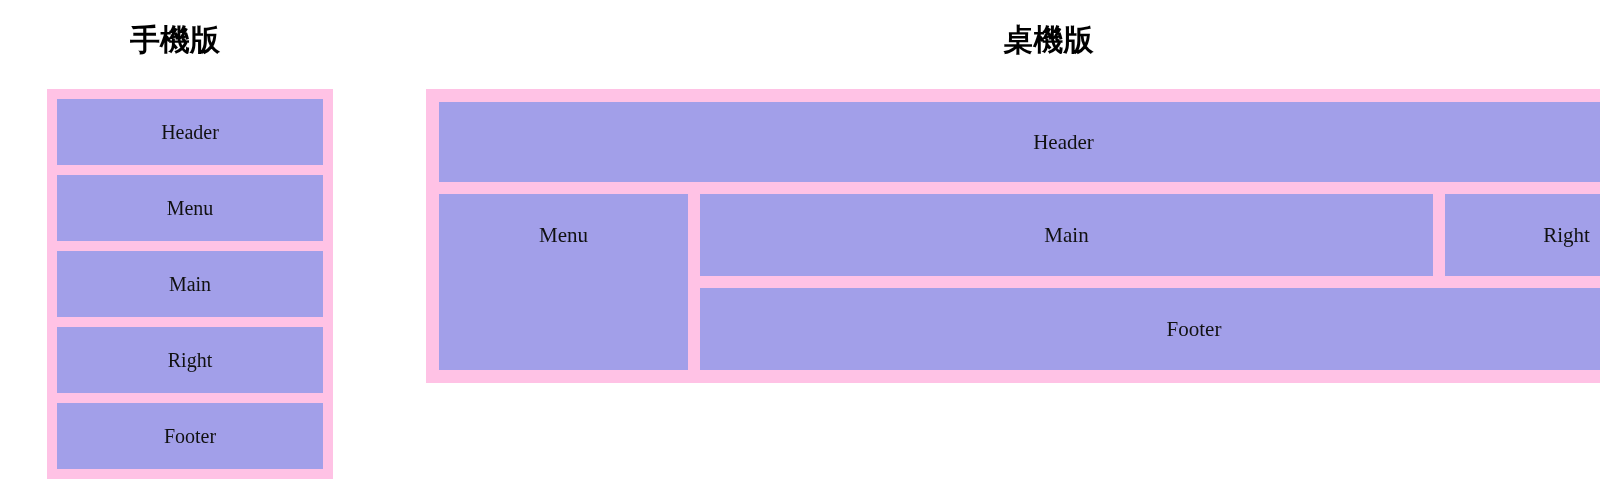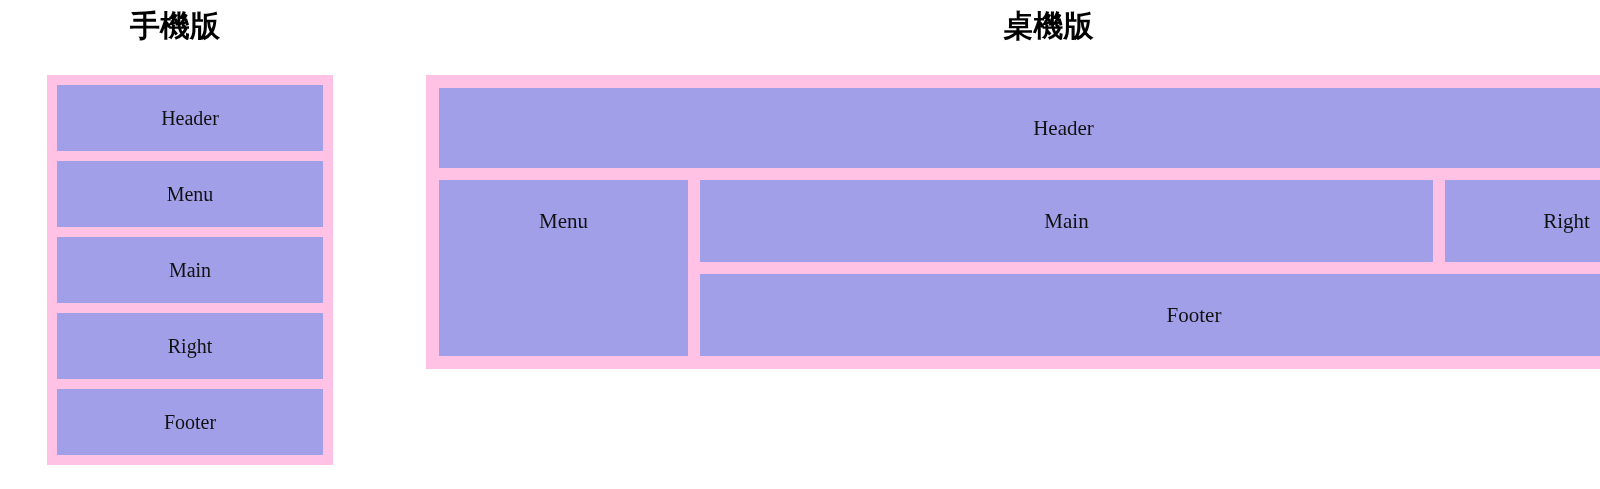--- a/index.html
+++ b/index.html
@@ -21,20 +21,21 @@
   .diagram-title {
     box-sizing: border-box;
     height: 75px;
     padding-top: 7px;
     line-height: 38px;
     text-align: center;
     font-size: 30px;
     font-weight: bold;
     color: var(--title, #000000);
     font-family: "Liberation Sans", sans-serif;
+    margin-top: 14px;
   }
 
   .panel {
     box-sizing: border-box;
     background: var(--panel-pink, #ffc2e5);
     margin-left: 30px;
   }
 
   
   .mobile-panel {

